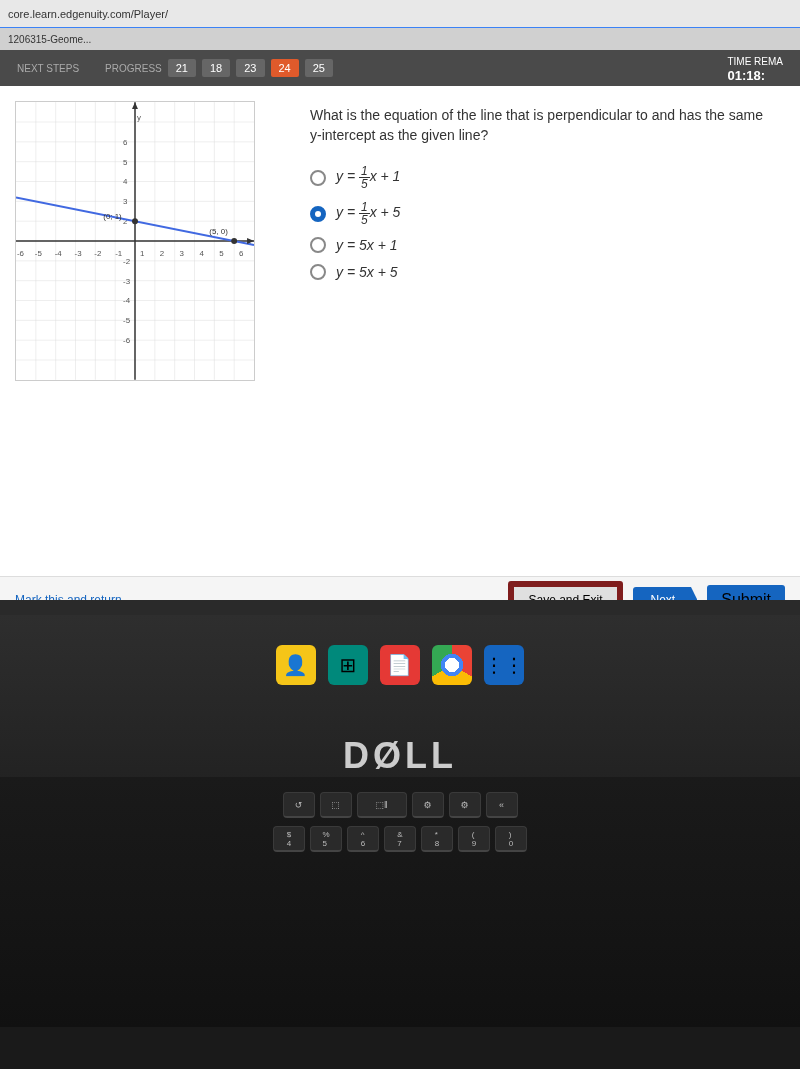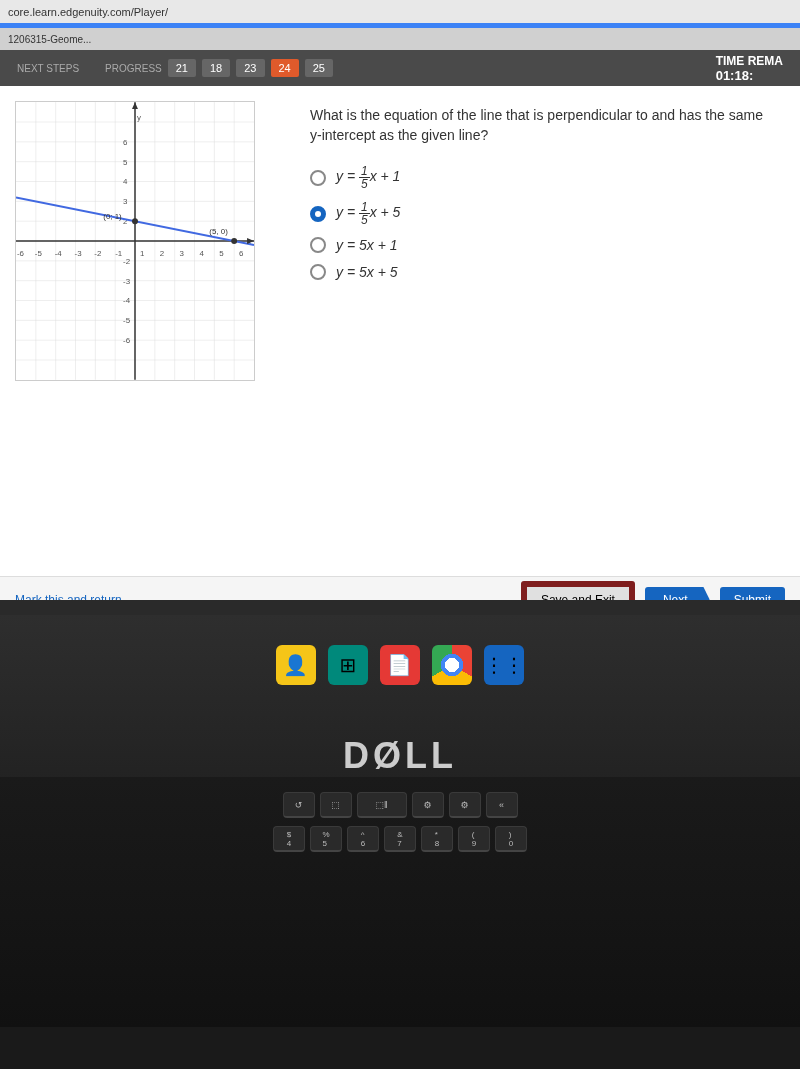--- a/index.html
+++ b/index.html
@@ -22,21 +22,21 @@
 
     
     .browser-bar {
       background: #e8e8e8;
       height: 28px;
       display: flex;
       align-items: center;
       padding: 0 8px;
       font-size: 11px;
       color: #333;
-      border-bottom: 5px solid #3b82f6;
+      border-bottom: 1px solid #3b82f6;
     }
 
     .tab-bar {
       background: #d0d0d0;
       height: 22px;
       display: flex;
       align-items: center;
       padding: 8px 8px;
       font-size: 10px;
       color: #333;
@@ -197,24 +197,24 @@
       padding: 6px 18px;
       font-size: 12px;
       cursor: pointer;
       border-radius: 3px;
       clip-path: polygon(0 0, 90% 0, 100% 50%, 90% 100%, 0 100%);
       padding-right: 22px;
     }
 
     .btn-submit {
       background: #1565c0;
-      color: #ffffff;
+      color: #000000;
       border: none;
       padding: 6px 14px;
-      font-size: 12px;
+      font-size: 16px;
       cursor: pointer;
       border-radius: 3px;
     }
 
     
     .laptop-bezel-top {
       height: 15px;
       background: #2a2a2a;
       display: flex;
       align-items: center;
@@ -320,21 +320,21 @@
 
   <div class="top-nav">
     <span style="color:#aaa;font-size:10px;">NEXT STEPS</span>
     <span style="color:#aaa;font-size:10px;margin-left:20px;">PROGRESS</span>
     <button class="nav-btn">21</button>
     <button class="nav-btn">18</button>
     <button class="nav-btn">23</button>
     <button class="nav-btn active">24</button>
     <button class="nav-btn">25</button>
     <div class="timer">
-      <span style="font-size:12px;font-weight:bold;">TIME REMA<br></span>
+      <span style="font-size:10px;font-weight:normal;">TIME REMA<br></span>
       <span>01:18:</span>
     </div>
   </div>
 
   <div class="main-content">
 
     <div class="graph-area">
       <div class="graph-container">
         <svg class="graph-svg" viewBox="0 0 240 280">
 

